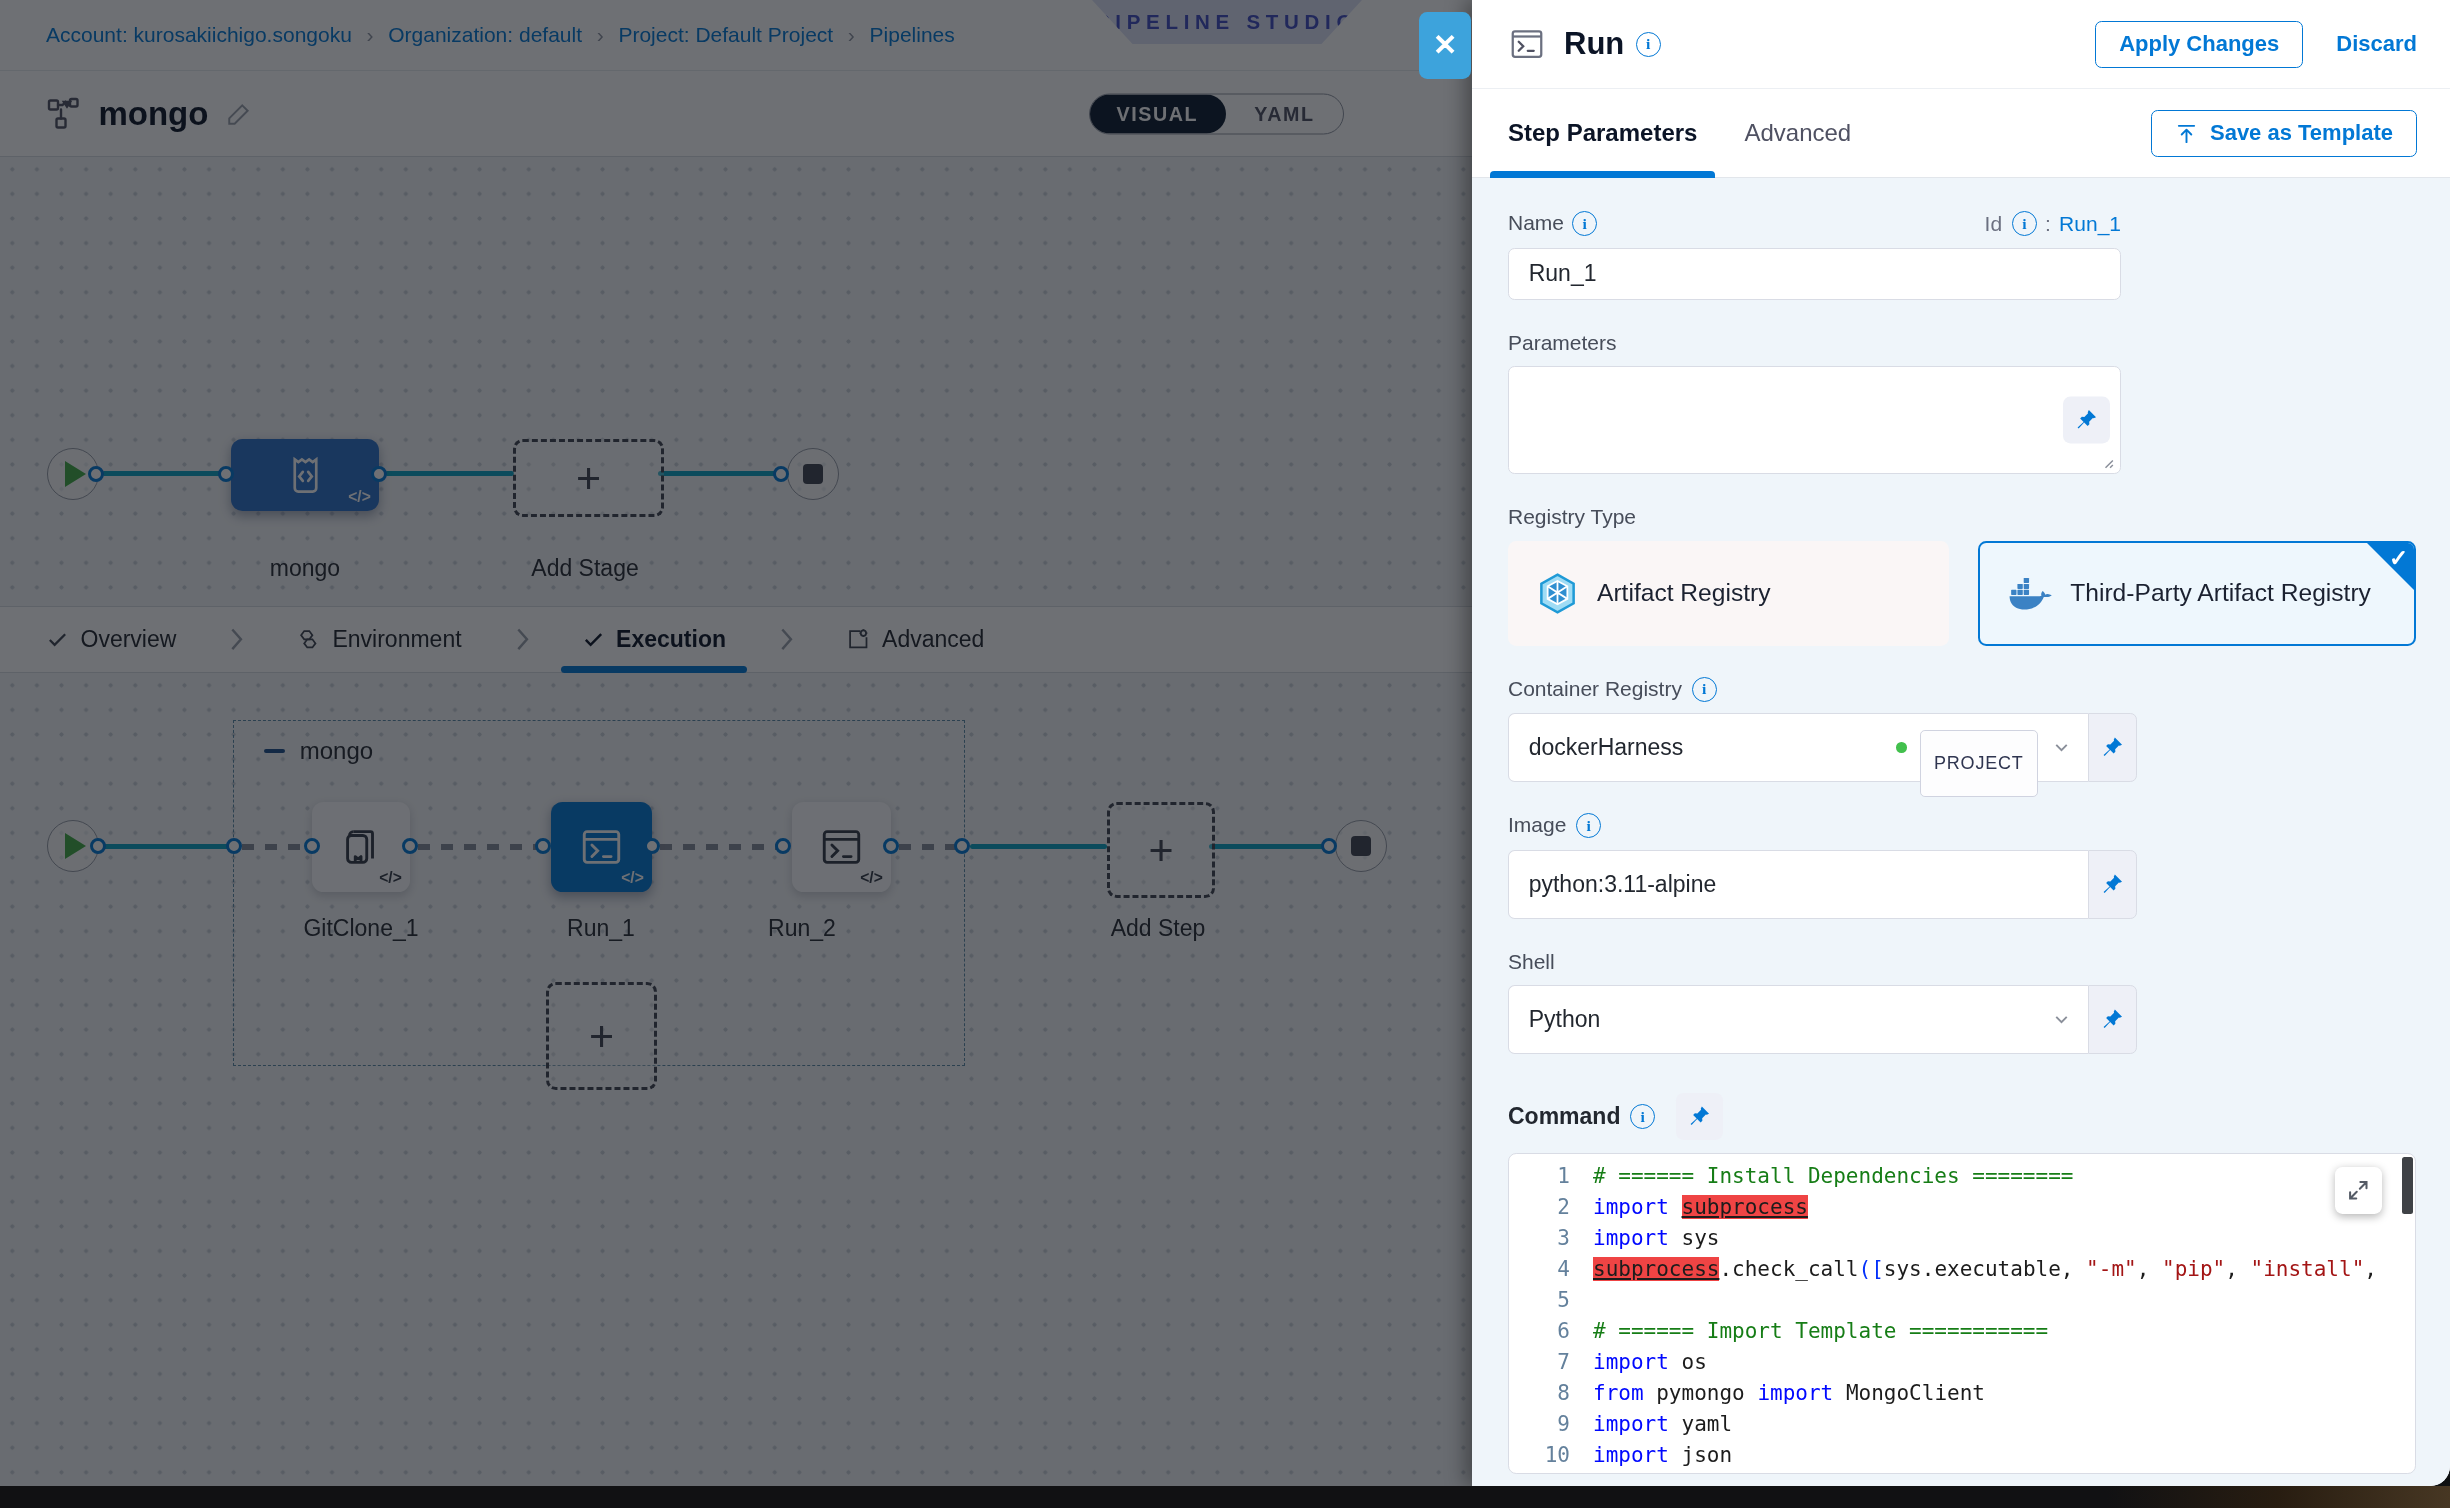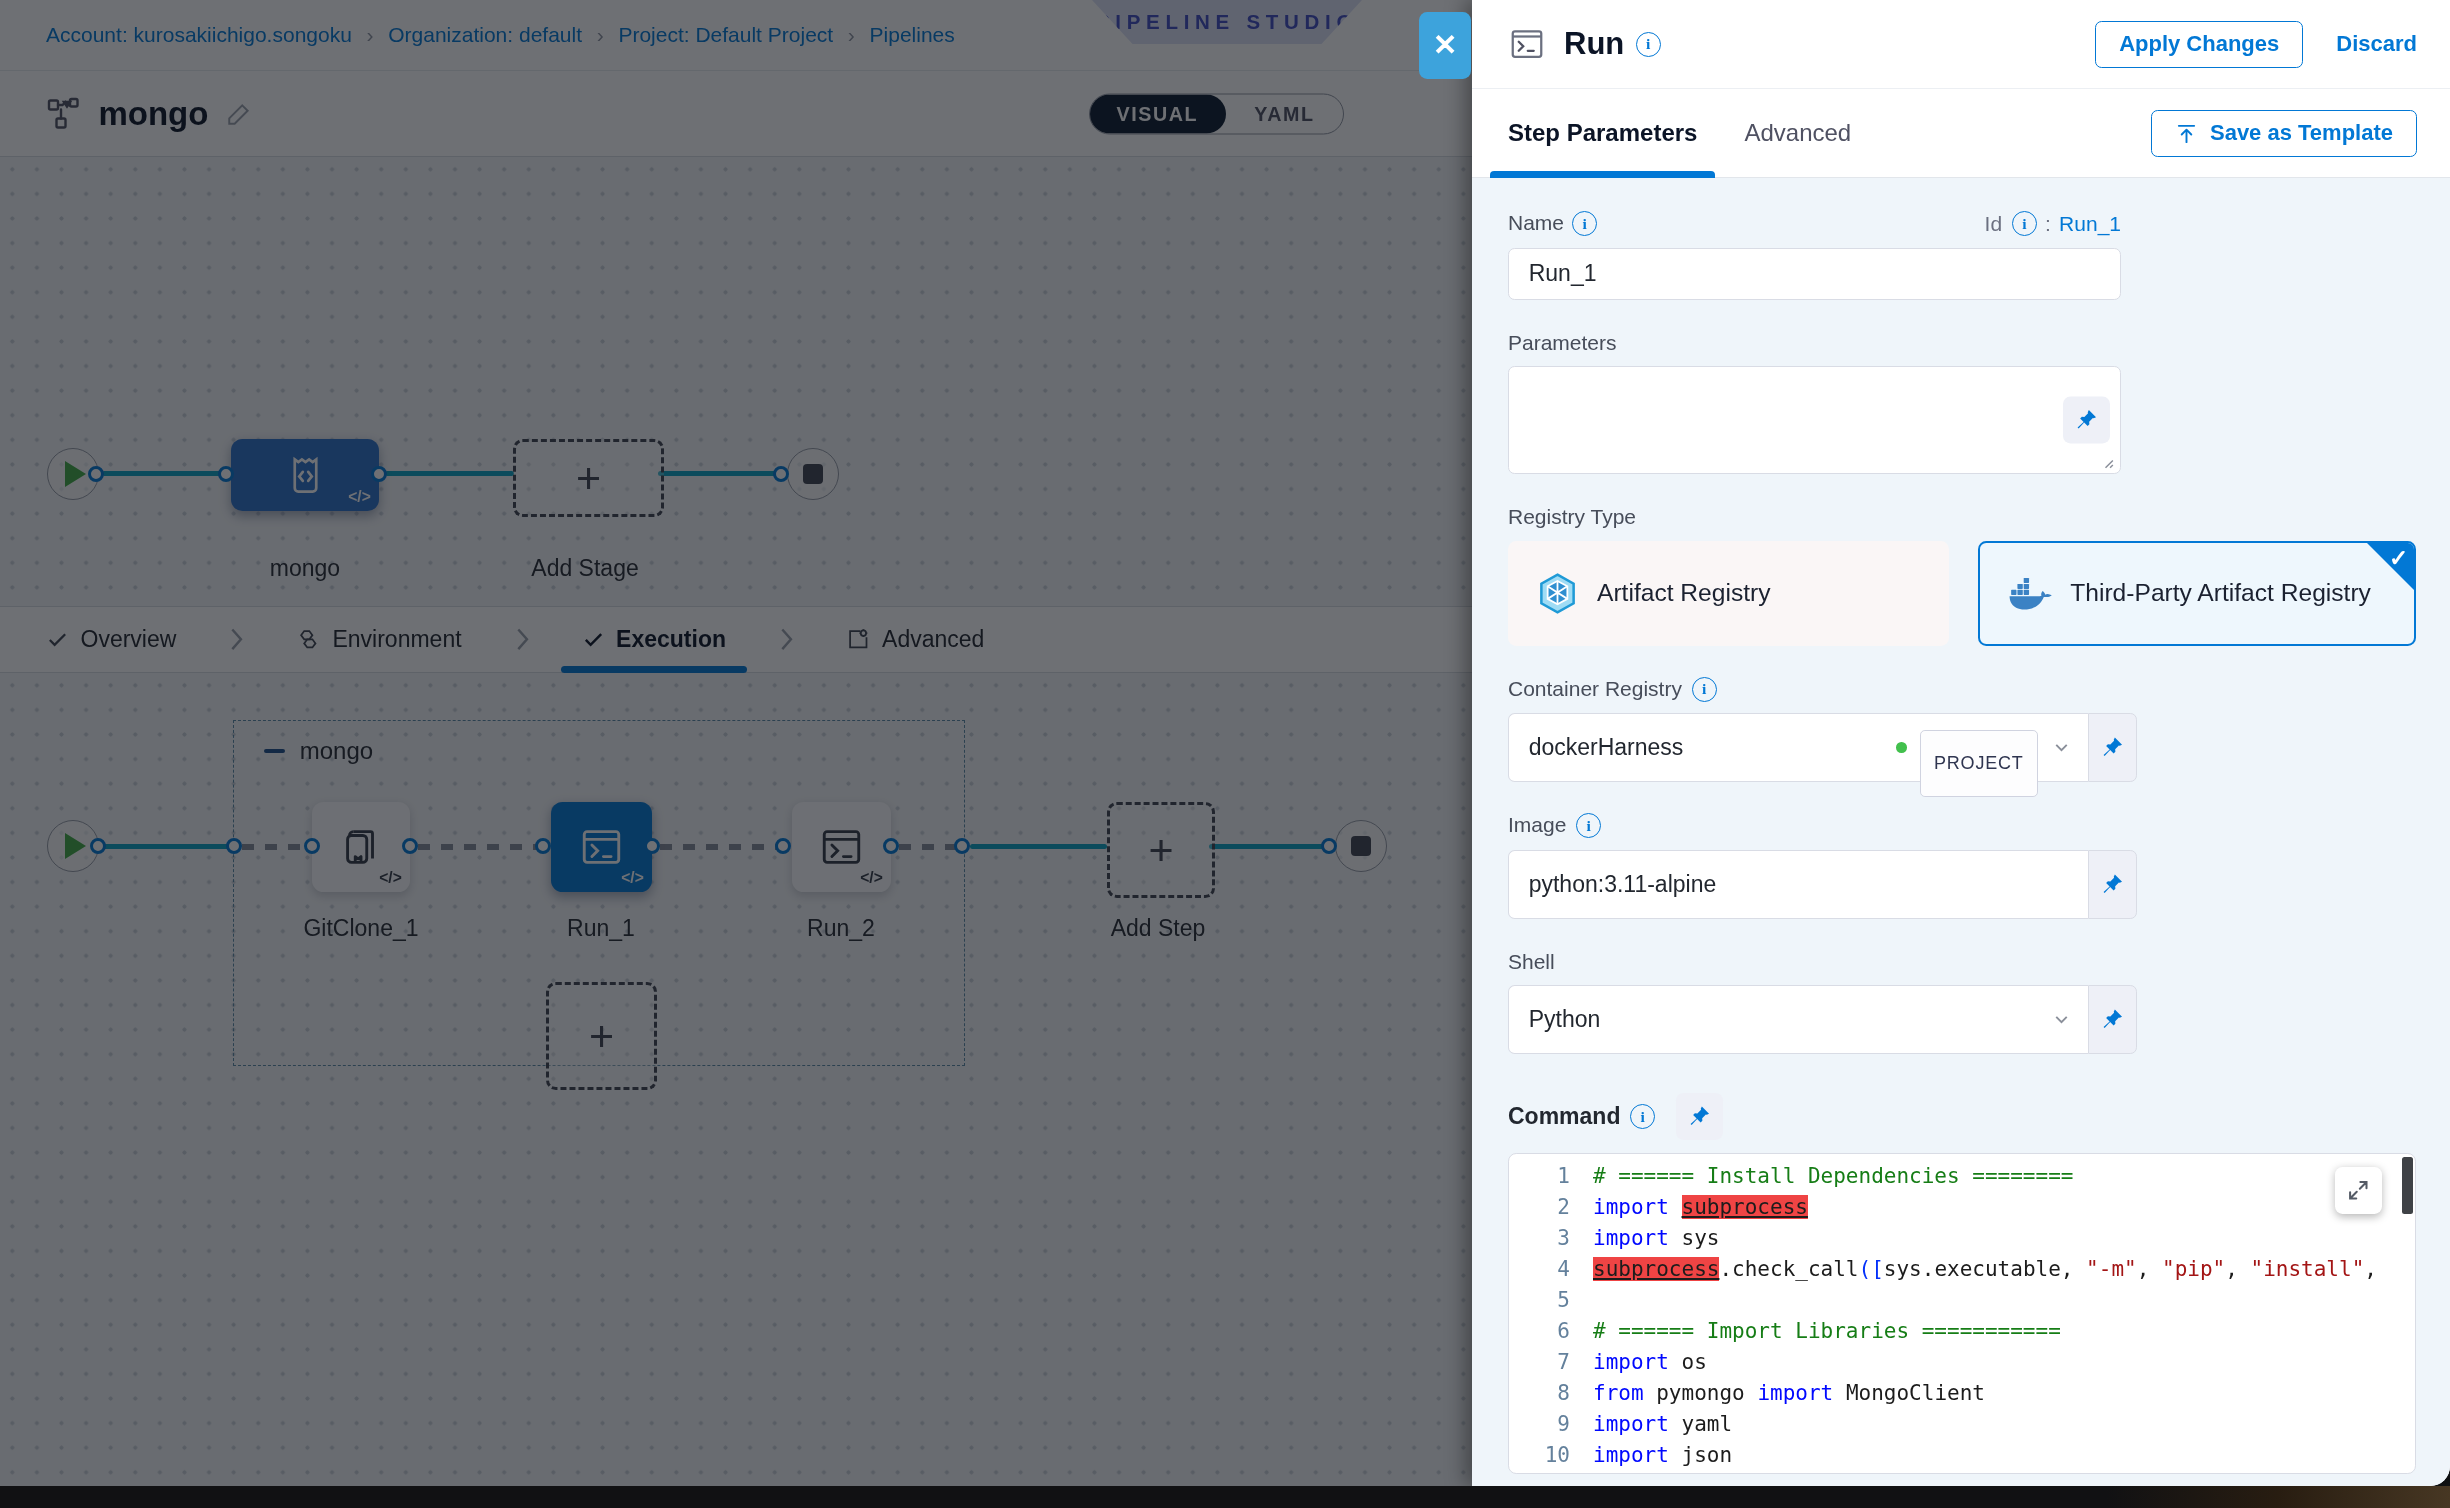--- a/index.html
+++ b/index.html
@@ -305,21 +305,21 @@
         <span class="plus">+</span>
       </div>
       <div class="tealline" style="left:1209px;top:171px;width:115px;"></div>
       <div class="port" style="left:1321px;top:165px;"></div>
       <div class="node-circle" style="left:1335px;top:147px;">
         <span class="stopsq"></span>
       </div>
 
       <div class="glabel" style="left:361px;top:242px;">GitClone_1</div>
       <div class="glabel" style="left:601px;top:242px;">Run_1</div>
-      <div class="glabel" style="left:841px;top:242px;">Run_2</div>
+      <div class="glabel" style="left:802px;top:242px;">Run_2</div>
       <div class="glabel" style="left:1158px;top:242px;">Add Step</div>
 
       <div class="dashedbox" style="left:546px;top:309px;width:105px;height:102px;">
         <span class="plus">+</span>
       </div>
     </div>
 
     <div class="dim"></div>
   </div>
 
@@ -486,21 +486,21 @@
         </span>
       </div>
 
       <div class="editor">
         <div id="code-lines">
             <div class="codeline"><span class="ln">1</span><span class="lc"><span class="tk-com"># ====== Install Dependencies ========</span></span></div>
             <div class="codeline"><span class="ln">2</span><span class="lc"><span class="tk-kw">import </span><span class="tk-hl">subprocess</span></span></div>
             <div class="codeline"><span class="ln">3</span><span class="lc"><span class="tk-kw">import </span><span class="tk-pln">sys</span></span></div>
             <div class="codeline"><span class="ln">4</span><span class="lc"><span class="tk-hl">subprocess</span><span class="tk-pln">.check_call</span><span class="tk-brk">([</span><span class="tk-pln">sys.executable, </span><span class="tk-str">"-m"</span><span class="tk-pln">, </span><span class="tk-str">"pip"</span><span class="tk-pln">, </span><span class="tk-str">"install"</span><span class="tk-pln">,</span></span></div>
             <div class="codeline"><span class="ln">5</span><span class="lc"></span></div>
-            <div class="codeline"><span class="ln">6</span><span class="lc"><span class="tk-com"># ====== Import Libraries ===========</span></span></div>
+            <div class="codeline"><span class="ln">6</span><span class="lc"><span class="tk-com"># ====== Import Template ===========</span></span></div>
             <div class="codeline"><span class="ln">7</span><span class="lc"><span class="tk-kw">import </span><span class="tk-pln">os</span></span></div>
             <div class="codeline"><span class="ln">8</span><span class="lc"><span class="tk-kw">from </span><span class="tk-pln">pymongo </span><span class="tk-kw">import </span><span class="tk-pln">MongoClient</span></span></div>
             <div class="codeline"><span class="ln">9</span><span class="lc"><span class="tk-kw">import </span><span class="tk-pln">yaml</span></span></div>
             <div class="codeline"><span class="ln">10</span><span class="lc"><span class="tk-kw">import </span><span class="tk-pln">json</span></span></div>
           </div>
         <span class="expand">
           <svg width="24.6" height="24.6" viewBox="0 0 24 24" fill="none" stroke="#555b66" stroke-width="2">
             <path d="M14 4h6v6M10 20H4v-6M20 4l-6.5 6.5M4 20l6.5-6.5" stroke-linecap="round"></path>
           </svg>
         </span>

